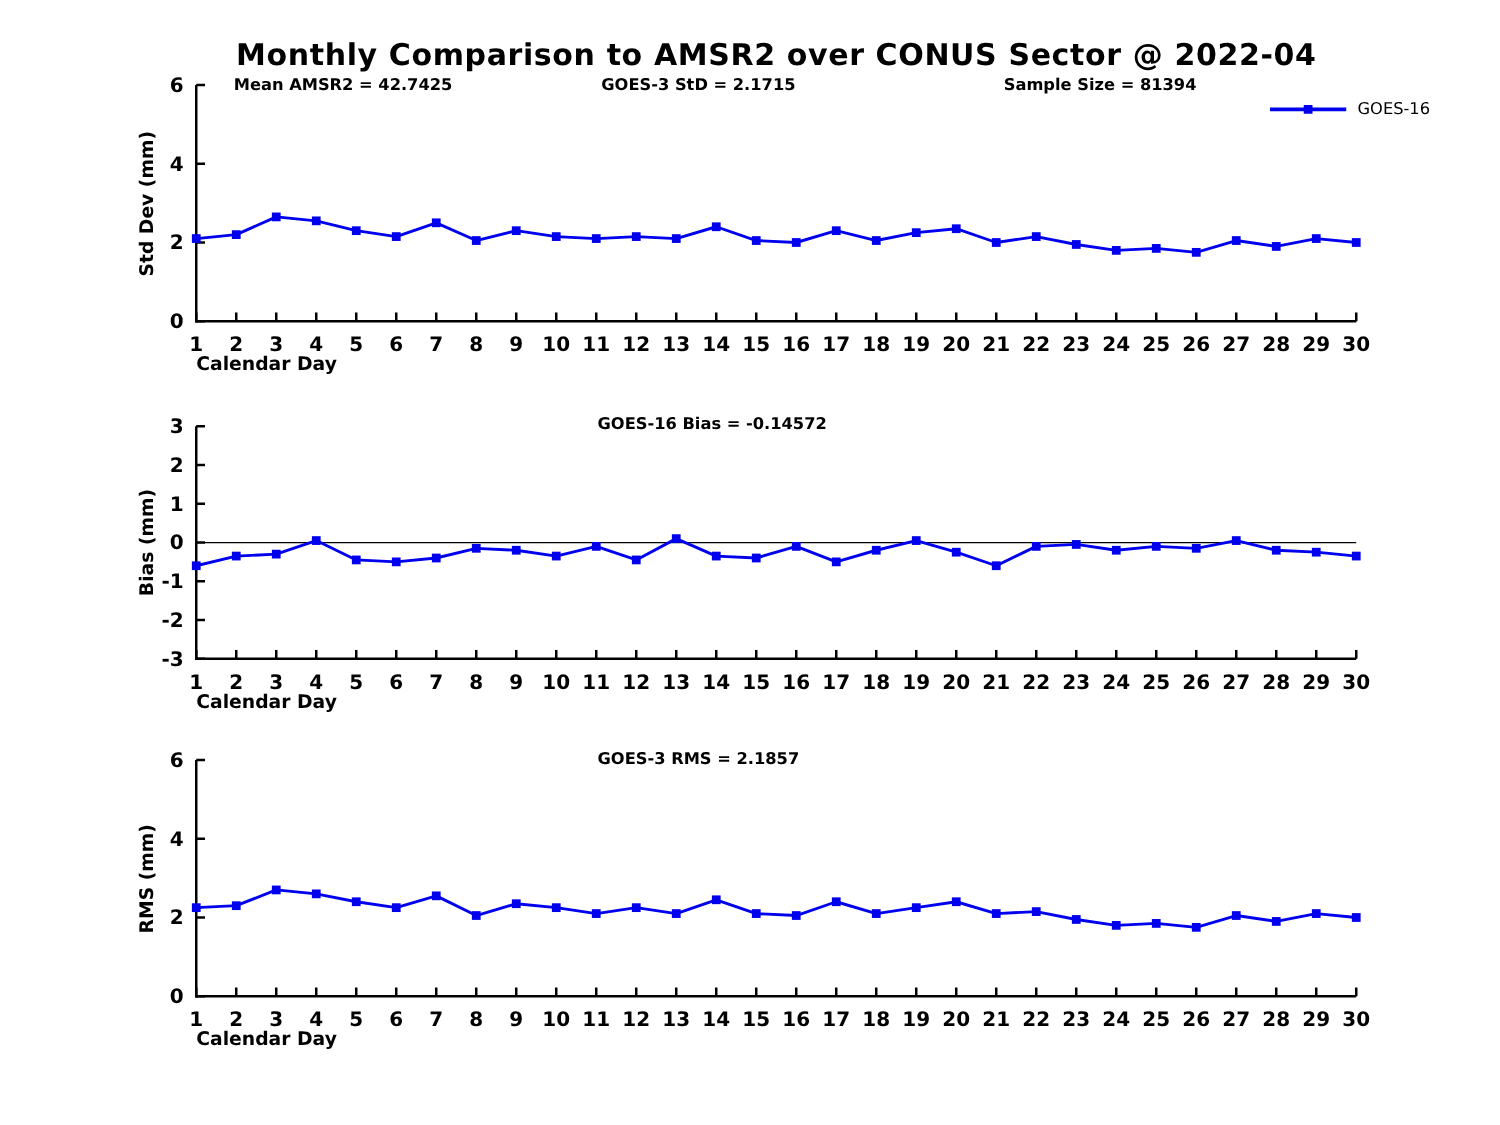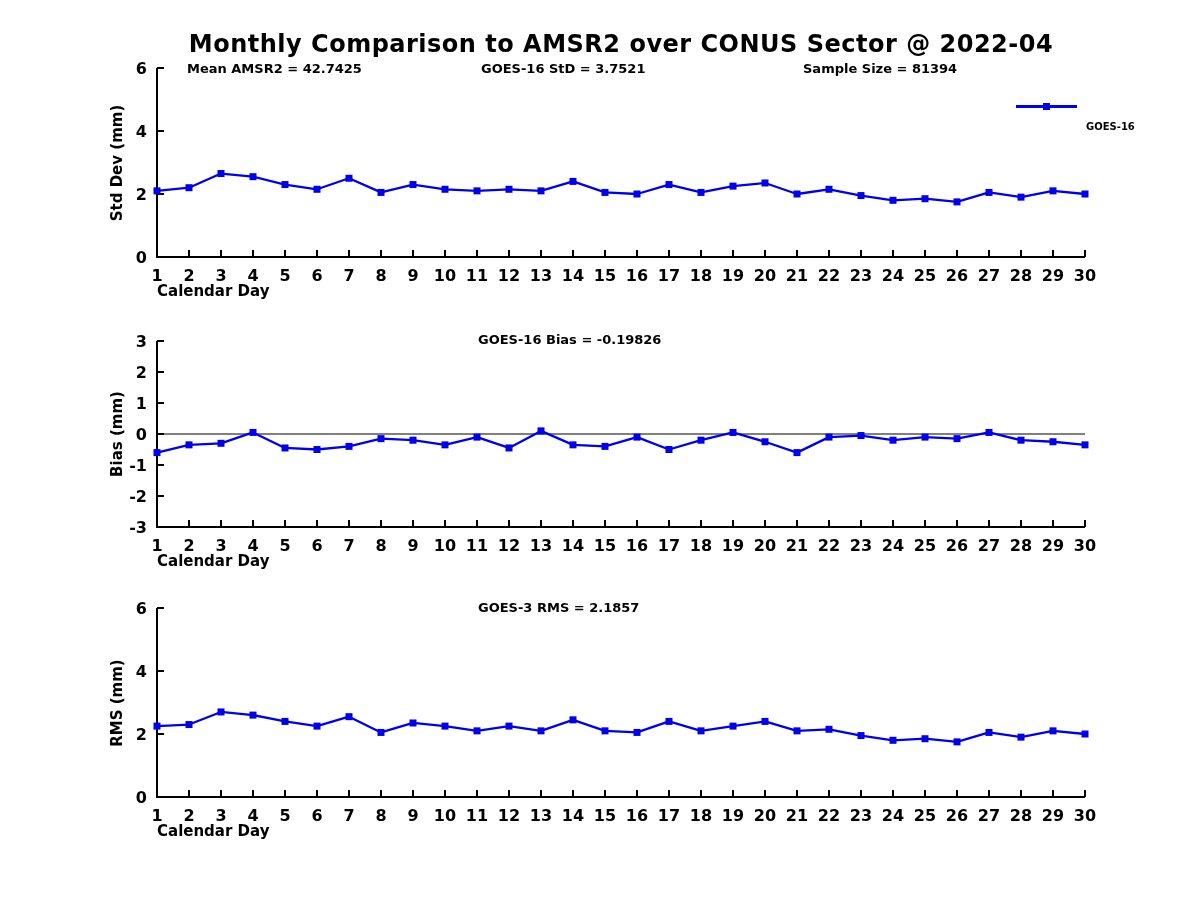--- a/index.html
+++ b/index.html
@@ -12,21 +12,21 @@
   .main-title { left:21px; top:30px; width:1200px; text-align:center;
     font-size:24px; font-weight:bold; letter-spacing:0.5px; }
   .hdr { top:61px; font-size:13px; font-weight:bold; }
   .sub-title { left:478px; font-size:13px; font-weight:bold; }
   .ylabel { width:220px; height:20px; text-align:center; font-size:15px;
     font-weight:bold; transform:rotate(-90deg); }
   .xlabel { left:157px; width:928px; text-align:left; font-size:15px; font-weight:bold; }
   .legend { left:1016px; top:80px; display:flex; align-items:center; gap:9px; }
   .legend-line { position:relative; width:61px; height:3px; }
   .legend-marker { position:absolute; left:27px; top:-2px; width:7px; height:7px; }
-  .legend-label { font-size:10px; font-weight:bold;margin-top:41px; }
+  .legend-label { font-size:13px; font-weight:normal; }
   svg text { font-family:"DejaVu Sans","Liberation Sans",sans-serif; font-weight:bold; fill:#000; }
 </style>
 </head>
 <body>
 
 <svg id="plots" width="1200" height="900" class="abs" style="left:0;top:0;">
     <g>
       <line x1="157" y1="68" x2="157" y2="258" stroke="#000000" stroke-width="2"></line>
       <line x1="156" y1="257" x2="1085" y2="257" stroke="#000000" stroke-width="2"></line>
       <line x1="157" y1="257" x2="164" y2="257" stroke="#000000" stroke-width="2"></line>
@@ -340,32 +340,32 @@
       <rect x="985.5" y="728.925" width="7" height="7" fill="#0000EE"></rect>
       <rect x="1017.5" y="733.65" width="7" height="7" fill="#0000EE"></rect>
       <rect x="1049.5" y="727.35" width="7" height="7" fill="#0000EE"></rect>
       <rect x="1081.5" y="730.5" width="7" height="7" fill="#0000EE"></rect>
     </g>
   </svg>
 
 <div class="abs main-title">Monthly Comparison to AMSR2 over CONUS Sector @ 2022-04</div>
 
 <div class="abs hdr" style="left:187px;">Mean AMSR2 = 42.7425</div>
-<div class="abs hdr" style="left:481px;">GOES-16 StD = 3.7521</div>
+<div class="abs hdr" style="left:481px;">GOES-3 StD = 2.1715</div>
 <div class="abs hdr" style="left:803px;">Sample Size = 81394</div>
 
 <div class="abs legend">
   <span class="legend-line" style="background: rgb(0, 0, 238);">
       <span class="legend-marker" style="background: rgb(0, 0, 238);"></span>
     </span>
   <span class="legend-label">GOES-16</span>
 </div>
 
 <div class="abs ylabel" style="left:8px; top:153px;">Std Dev (mm)</div>
 <div class="abs ylabel" style="left:8px; top:424px;">Bias (mm)</div>
 <div class="abs ylabel" style="left:8px; top:693px;">RMS (mm)</div>
 
-<div class="abs sub-title" style="top:332px;">GOES-16 Bias = -0.19826</div>
+<div class="abs sub-title" style="top:332px;">GOES-16 Bias = -0.14572</div>
 <div class="abs sub-title" style="top:600px;">GOES-3 RMS = 2.1857</div>
 
 <div class="abs xlabel" style="top:282px;">Calendar Day</div>
 <div class="abs xlabel" style="top:552px;">Calendar Day</div>
 <div class="abs xlabel" style="top:822px;">Calendar Day</div>
 
 </body></html>

